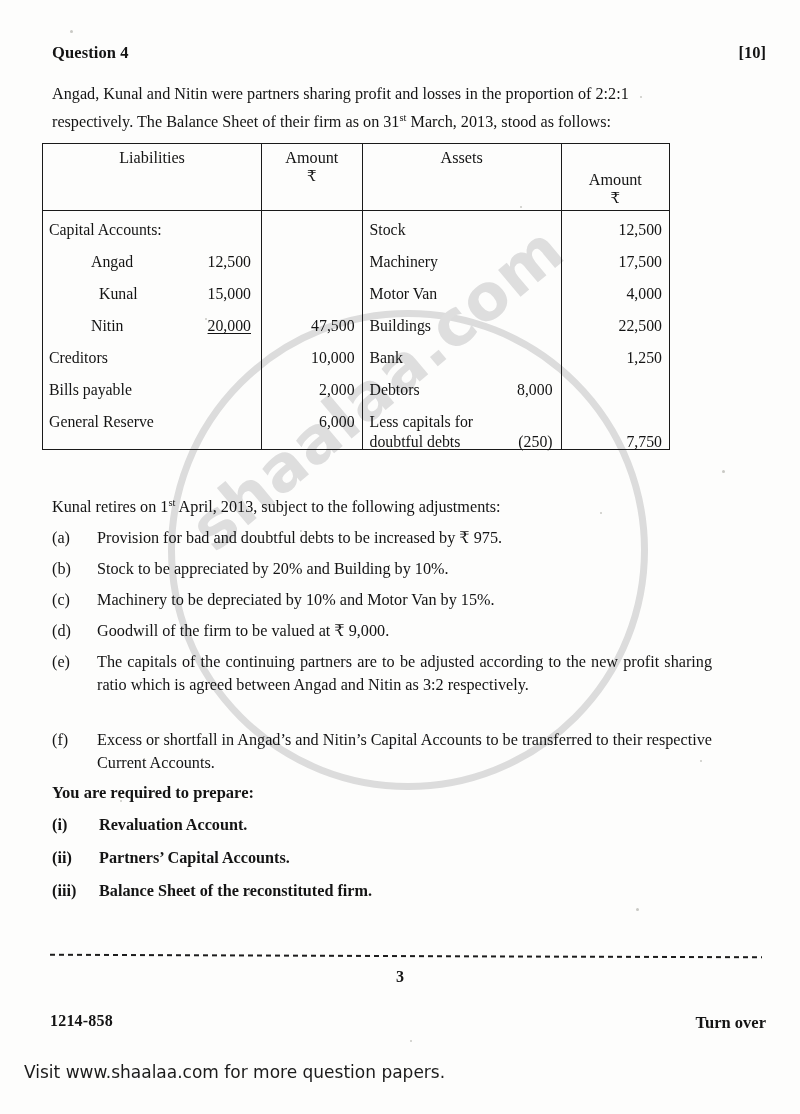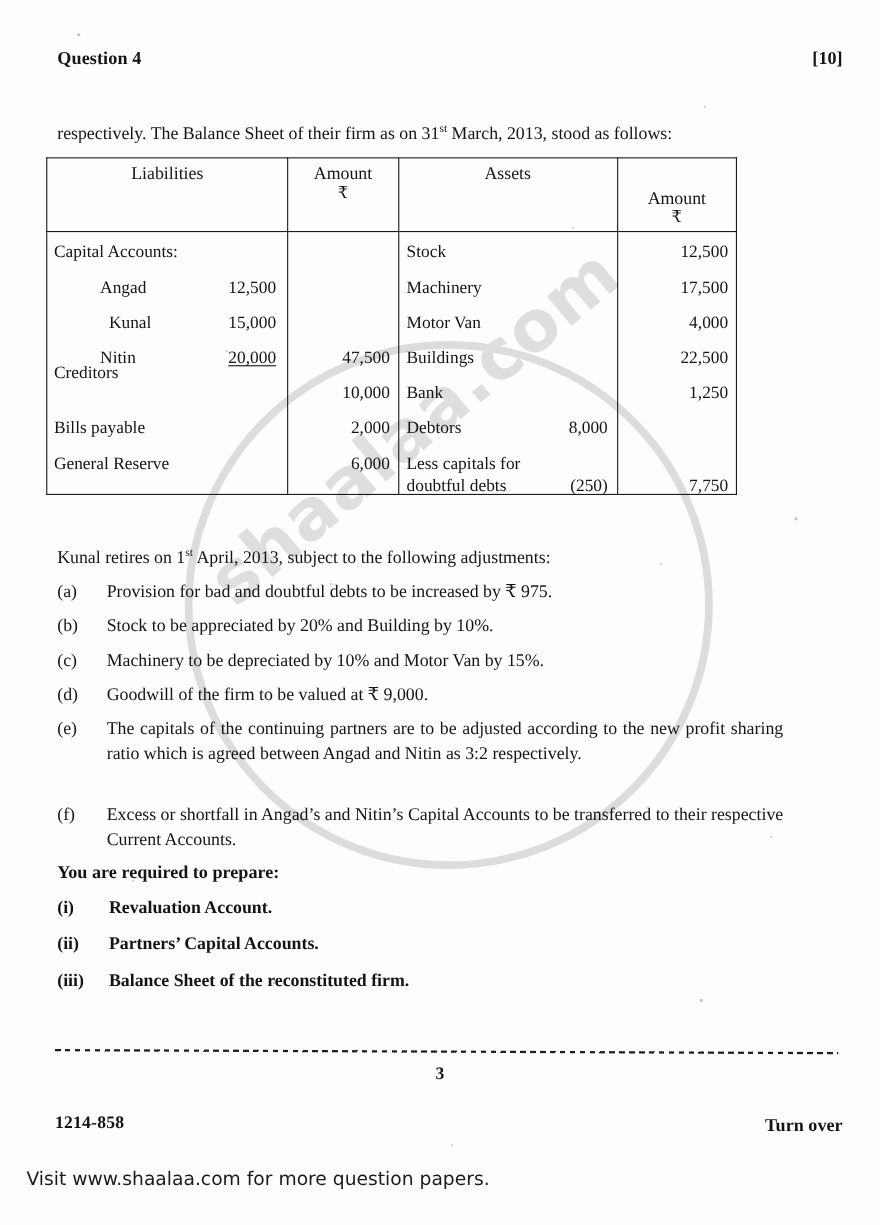--- a/index.html
+++ b/index.html
@@ -263,21 +263,21 @@
   <div class="speckle" style="left:120px;top:800px;width:2px;height:2px;"></div>
   <div class="speckle" style="left:700px;top:760px;width:2px;height:2px;"></div>
   <div class="speckle" style="left:410px;top:1040px;width:2px;height:2px;"></div>
 
   <div id="content">
 
     <div class="q-head">Question 4</div>
     <div class="q-marks">[10]</div>
 
     <div class="intro">
-      <br>
+      <span>Angad, Kunal and Nitin were partners sharing profit   and losses in the proportion of 2:2:1</span><br>
       <span>respectively.  The Balance Sheet of their firm as on 31</span><sup class="ord">st</sup><span> March, 2013, stood as follows:</span>
     </div>
 
     <table id="bs-table">
       <tbody>
           <tr>
         <th class="hd c1">
           <div class="inner"><span>Liabilities</span></div>
         </th>
         <th class="hd c2">
@@ -297,21 +297,21 @@
         </th>
       </tr>
 
       <tr>
 
         <td class="bodycell c1">
           <div class="line" style="left:6px;  top:10px;">Capital Accounts:</div>
           <div class="line" style="left:48px; top:42px;">Angad</div>
           <div class="line" style="left:56px; top:74px;">Kunal</div>
           <div class="line" style="left:48px; top:106px;">Nitin</div>
-          <div class="line" style="left:6px;  top:120px;text-align:center;">Creditors</div>
+          <div class="line" style="left:6px;  top:138px;text-align:center;">Creditors</div>
           <div class="line" style="left:6px;  top:170px;">Bills payable</div>
           <div class="line" style="left:6px;  top:202px;">General Reserve</div>
 
           <div class="line amt" style="left:140px; top:42px;  width:68px;">12,500</div>
           <div class="line amt" style="left:140px; top:74px;  width:68px;">15,000</div>
           <div class="line amt ul" style="left:140px; top:106px; width:68px;">20,000</div>
         </td>
 
         <td class="bodycell c2">
           <div class="line amt" style="right:7px; top:106px; width:88px;">47,500</div>

